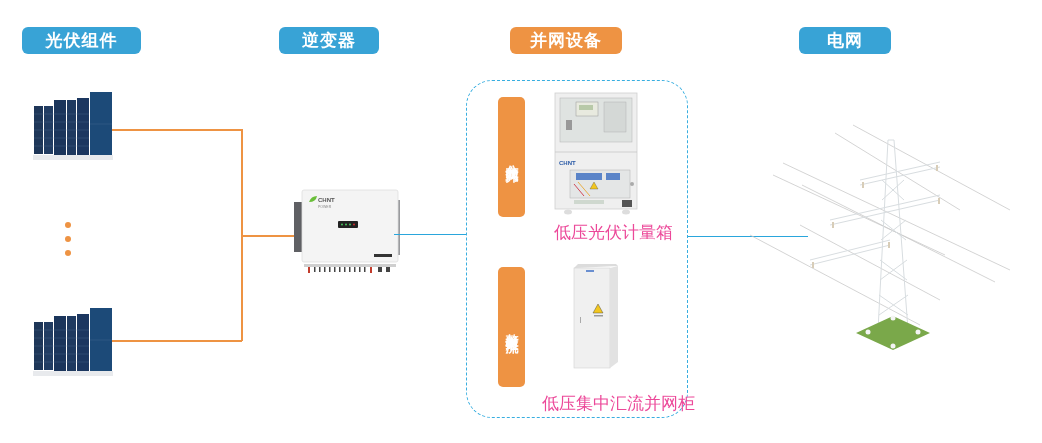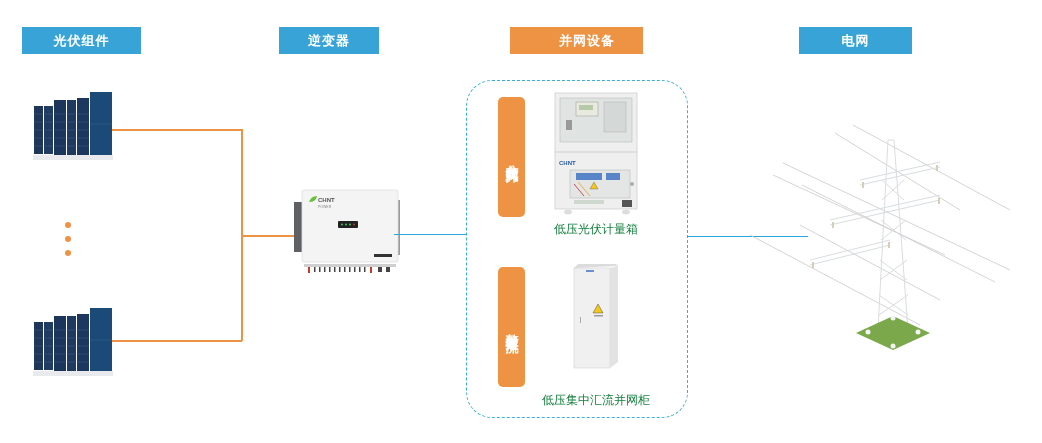--- a/index.html
+++ b/index.html
@@ -1,35 +1,35 @@
 <!DOCTYPE html>
 <html><head>
 <meta charset="utf-8">
 <style>
   html,body{margin:0;padding:0;background:#ffffff;}
   body{width:1042px;height:443px;position:relative;overflow:hidden;font-family:"DejaVu Sans","Liberation Sans",sans-serif;}
-  .hdr{position:absolute;top:27px;height:27px;border-radius:0;color:#fff;font-size:13px;font-weight:bold;display:flex;align-items:center;justify-content:center;letter-spacing:1px;}
+  .hdr{position:absolute;top:27px;height:27px;border-radius:6px;color:#fff;font-size:17px;font-weight:bold;display:flex;align-items:center;justify-content:center;letter-spacing:1px;}
   .hdr.blue{background:#38a3d6;}
   .hdr.orange{background:#ee9343;}
   .line{position:absolute;}
   .wire-o{background:#ee9343;}
   .wire-b{background:#2aa6dc;}
   .dot{position:absolute;width:6px;height:6px;border-radius:50%;background:#ee9343;}
   .dashed-box{position:absolute;left:466px;top:80px;width:222px;height:338px;border:1.5px dashed #38aee0;border-radius:26px;box-sizing:border-box;}
   .vtag{position:absolute;width:27px;border-radius:5px;background:#ee9343;color:#fff;font-weight:bold;font-size:13px;writing-mode:vertical-rl;text-orientation:upright;display:flex;align-items:center;justify-content:center;letter-spacing:1px;}
-  .cap{position:absolute;font-size:12px;color:#15803d;white-space:nowrap;}
+  .cap{position:absolute;font-size:17px;color:#ec4899;white-space:nowrap;}
   svg{position:absolute;overflow:visible;}
 </style>
 </head>
 <body>
 
 <div class="hdr blue" style="left:22px;width:119px;">光伏组件</div>
 <div class="hdr blue" style="left:279px;width:100px;">逆变器</div>
-<div class="hdr orange" style="left:510px;width:112px;padding-left:21px;">并网设备</div>
-<div class="hdr blue" style="left:799px;width:113px;">电网</div>
+<div class="hdr orange" style="left:510px;width:112px;">并网设备</div>
+<div class="hdr blue" style="left:799px;width:92px;">电网</div>
 
 <svg style="left:33px;top:90px;" width="80" height="70" viewBox="0 0 80 70">
   <g>
     <rect x="1" y="16" width="9" height="48" fill="#1e3658"></rect>
     <rect x="11" y="16" width="9" height="48" fill="#213c62"></rect>
     <rect x="21" y="10" width="12" height="55" fill="#1b355b"></rect>
     <rect x="34" y="10" width="9" height="55" fill="#1f3a60"></rect>
     <rect x="44" y="8" width="12" height="57" fill="#1c3760"></rect>
     <rect x="57" y="2" width="22" height="64" fill="#1c4a78"></rect>
     <g stroke="#5d7aa0" stroke-width="0.4" opacity="0.7">

